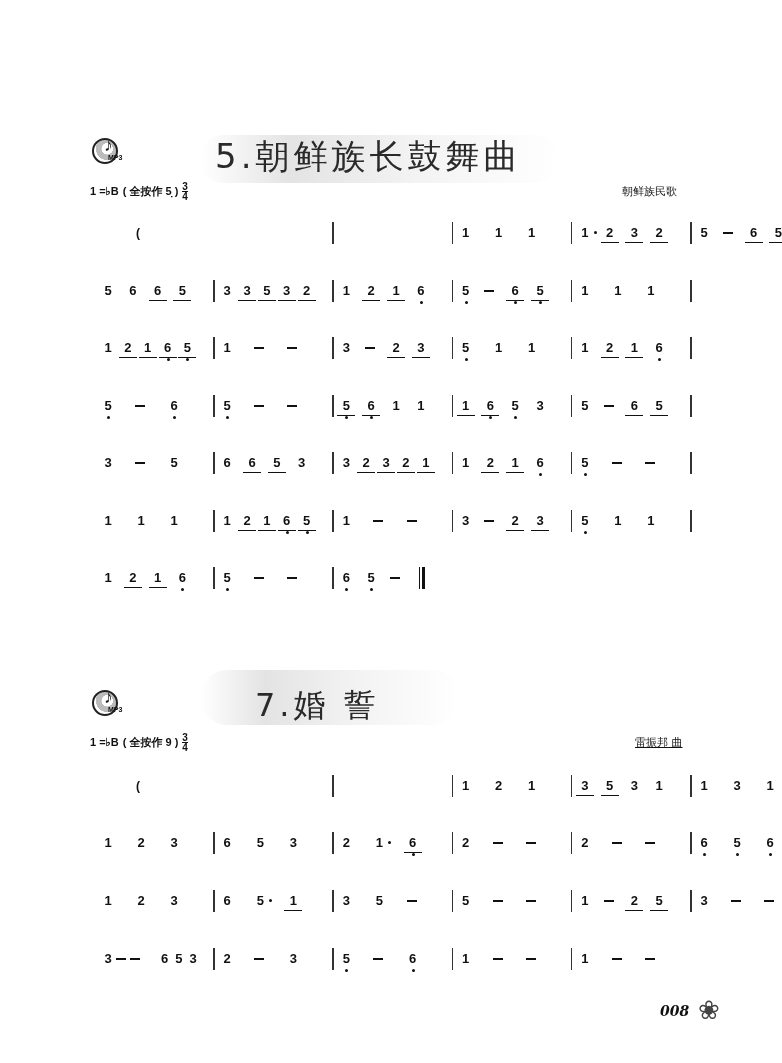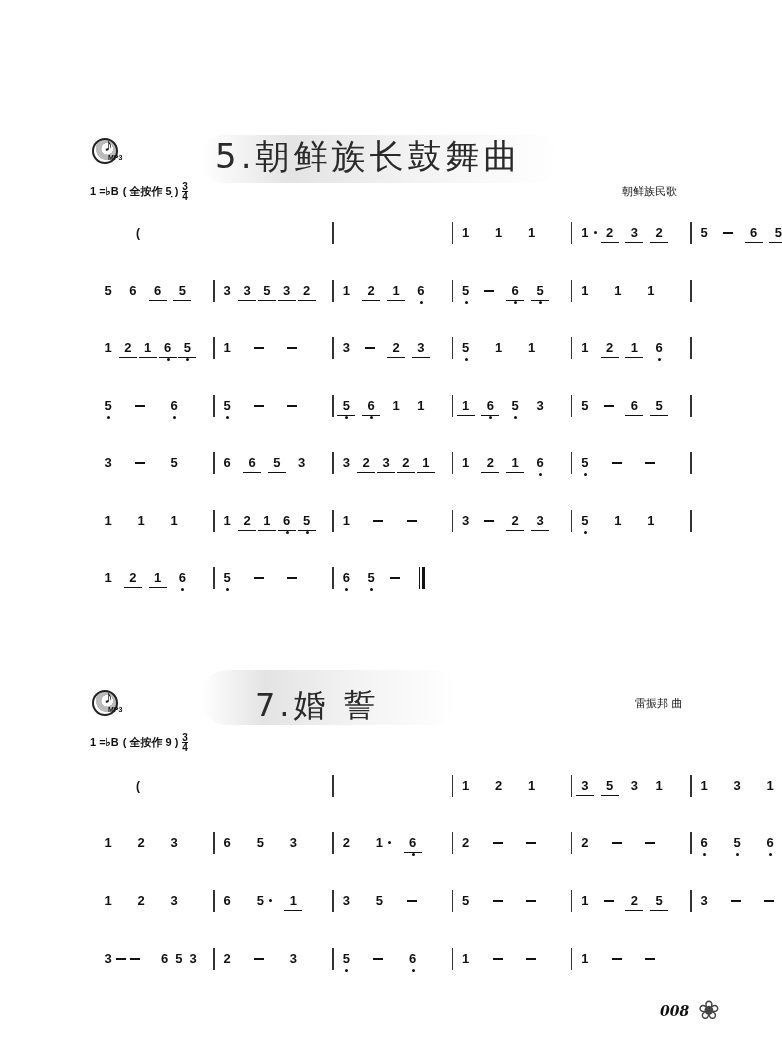--- a/index.html
+++ b/index.html
@@ -223,21 +223,21 @@
   <span>7.</span><span>婚 誓</span>
 </div>
 <div class="key" style="left:90px;top:733px;">
   <span>1 =♭B</span>
   <span>( 全按作 9 )</span>
   <span class="frac">
       <span>3</span>
       <span>4</span>
     </span>
 </div>
-<div class="composer" style="left:635px;top:696px;">雷振邦 曲</div>
+<div class="composer" style="left:635px;top:735px;text-decoration:underline;">雷振邦 曲</div>
 
 <div id="score12">
     <div class="row" style="left: 0px; top: 765px; width: 782px;">
       <div class="n" style="left: 98px; width: 80px; font-size: 12px;">(</div>
       <div class="bar" style="left: 332.4px;"></div>
       <div class="bar" style="left: 451.6px;"></div>
       <div class="n" style="left: 459.6px;">1</div>
       <div class="n" style="left: 492.667px;">2</div>
       <div class="n" style="left: 525.733px;">1</div>
       <div class="bar" style="left: 570.8px;"></div>

